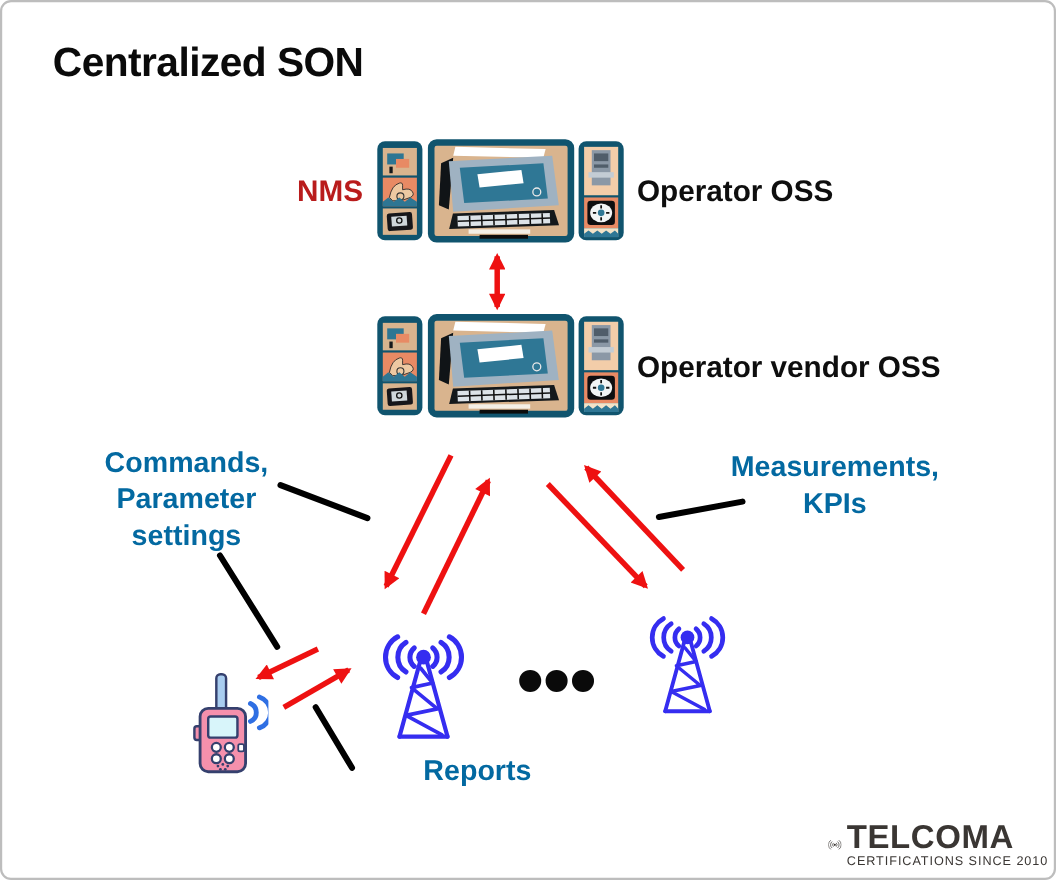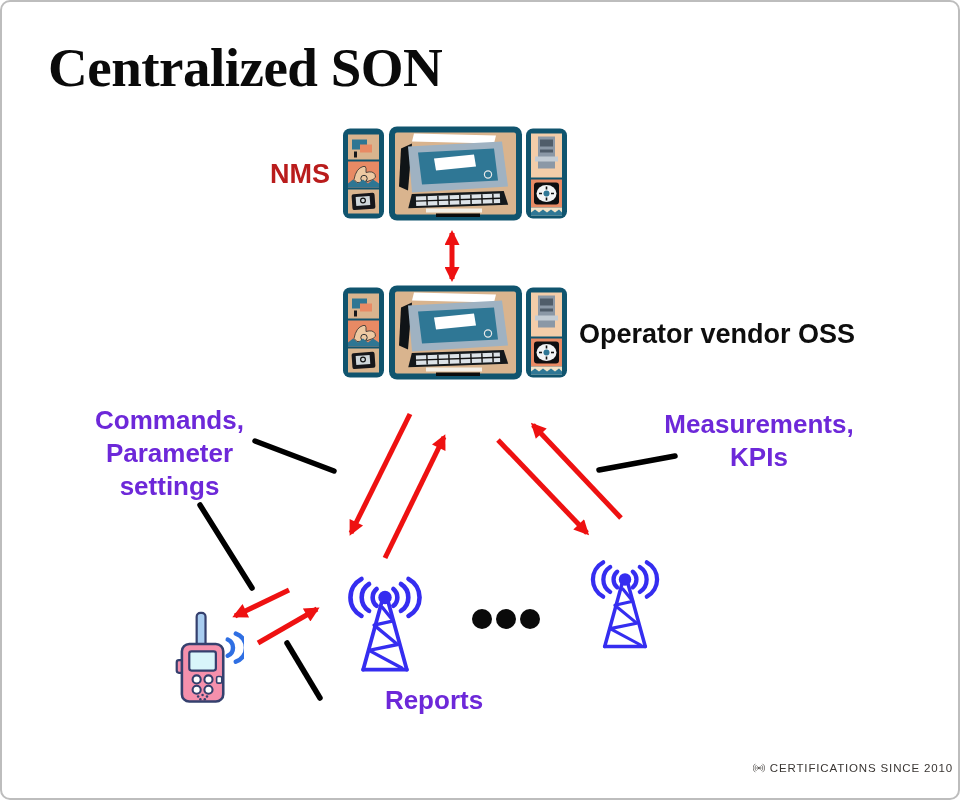--- a/index.html
+++ b/index.html
@@ -4,31 +4,31 @@
 <style>
   * { margin:0; padding:0; box-sizing:border-box; }
   html,body { background:#fff; }
   .page {
     position:relative; width:960px; height:800px; background:#ffffff;
     border:2px solid #bdbdbd; border-radius:10px; overflow:hidden;
     font-family:"Liberation Sans", sans-serif; color:#0e0e0e;
   }
   .title {
     position:absolute; left:46px; top:34px;
-    font-size:55px; font-weight:700; letter-spacing:-0.5px; color:#0a0a0a;font-family:Liberation Serif, serif;
+    font-size:37px; font-weight:700; letter-spacing:-0.5px; color:#0a0a0a;
   }
   .node-label {
     position:absolute; font-size:27px; font-weight:600; line-height:34px; color:#b91c1c;
   }
   .right-label {
     position:absolute; font-size:27px; font-weight:600; line-height:34px; color:#0e0e0e; white-space:nowrap;
   }
   .annot {
     position:absolute; font-size:26px; font-weight:600; line-height:33px;
-    text-align:center; color:#6d28d9;
+    text-align:center; color:#0369a1;
   }
   .overlay { position:absolute; left:0; top:0; width:960px; height:800px; pointer-events:none; }
   .icon-abs { position:absolute; }
   .logo {
     position:absolute; left:751px; top:739px; width:200px; height:54px;
     display:flex; align-items:center; gap:5px; color:#3a3633;
   }
   .logo-text { display:flex; flex-direction:column; align-items:flex-start; }
   .logo-brand { font-size:30px; font-weight:800; letter-spacing:0.5px; line-height:29px; }
   .logo-tag  { font-size:11.5px; font-weight:400; letter-spacing:0.85px; line-height:13px; margin-top:1px; white-space:nowrap; }
@@ -118,20 +118,21 @@
       </g>
     </defs>
   </svg>
 
   <h1 class="title">Centralized SON</h1>
 
   <div class="node-label" style="left:200px; top:155px; width:128px; text-align:right;">NMS</div>
   <svg class="icon-abs" style="left:340px; top:124px;" width="226" height="95" viewBox="0 0 226 94">
       <use href="#pc"></use>
     </svg>
+  <div class="right-label" style="left:577px; top:155px;">Operator OSS</div>
 
   <svg class="icon-abs" style="left:340px; top:283px;" width="226" height="95" viewBox="0 0 226 94">
       <use href="#pc"></use>
     </svg>
   <div class="right-label" style="left:577px; top:315px;">Operator vendor OSS</div>
 
   <div class="annot" style="left:55px; top:402px; width:225px;">
     <div>Commands,</div>
     <div>Parameter</div>
     <div>settings</div>
@@ -199,17 +200,18 @@
     <svg width="48" height="46" viewBox="0 0 48 46" fill="none" stroke="#3a3633" stroke-width="2.6" stroke-linecap="round">
       <circle cx="24" cy="23" r="4" fill="#3a3633" stroke="none"></circle>
       <path d="M18,17 A8.5,8.5 0 0 0 18,29"></path>
       <path d="M13,12 A14,14 0 0 0 13,34"></path>
       <path d="M8,7  A19.5,19.5 0 0 0 8,39"></path>
       <path d="M30,17 A8.5,8.5 0 0 1 30,29"></path>
       <path d="M35,12 A14,14 0 0 1 35,34"></path>
       <path d="M40,7  A19.5,19.5 0 0 1 40,39"></path>
     </svg>
     <div class="logo-text">
+      <div class="logo-brand">TELCOMA</div>
       <div class="logo-tag">CERTIFICATIONS SINCE 2010</div>
     </div>
   </div>
 
 </div>
 
 </body></html>

